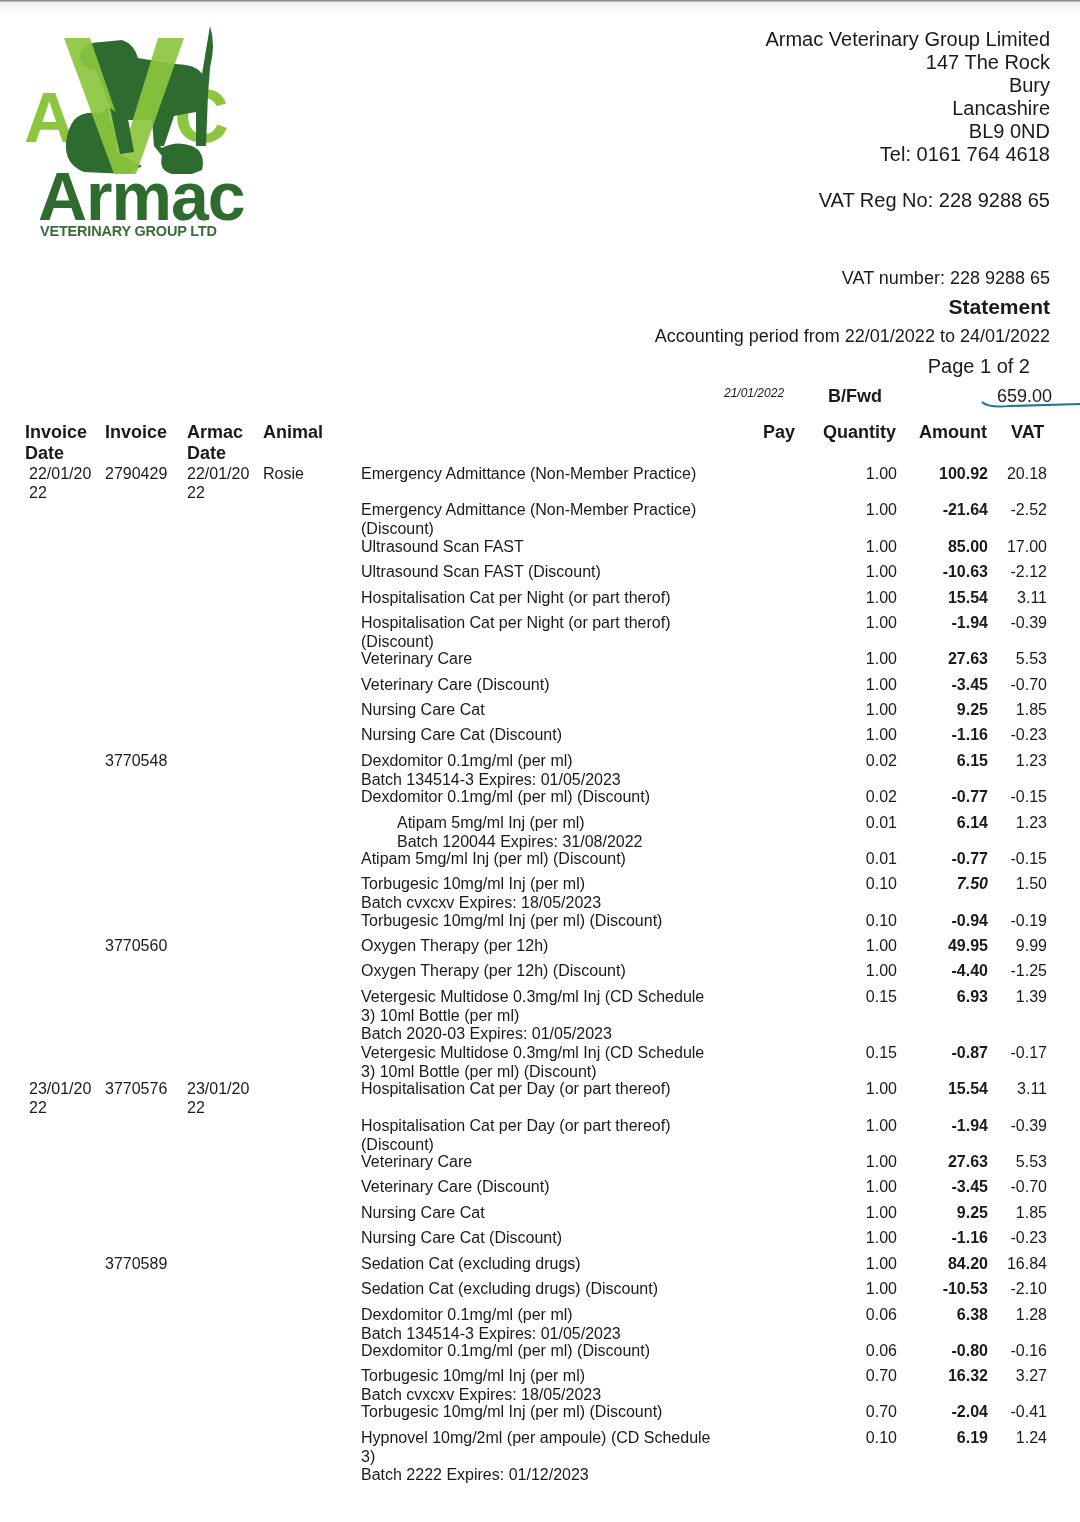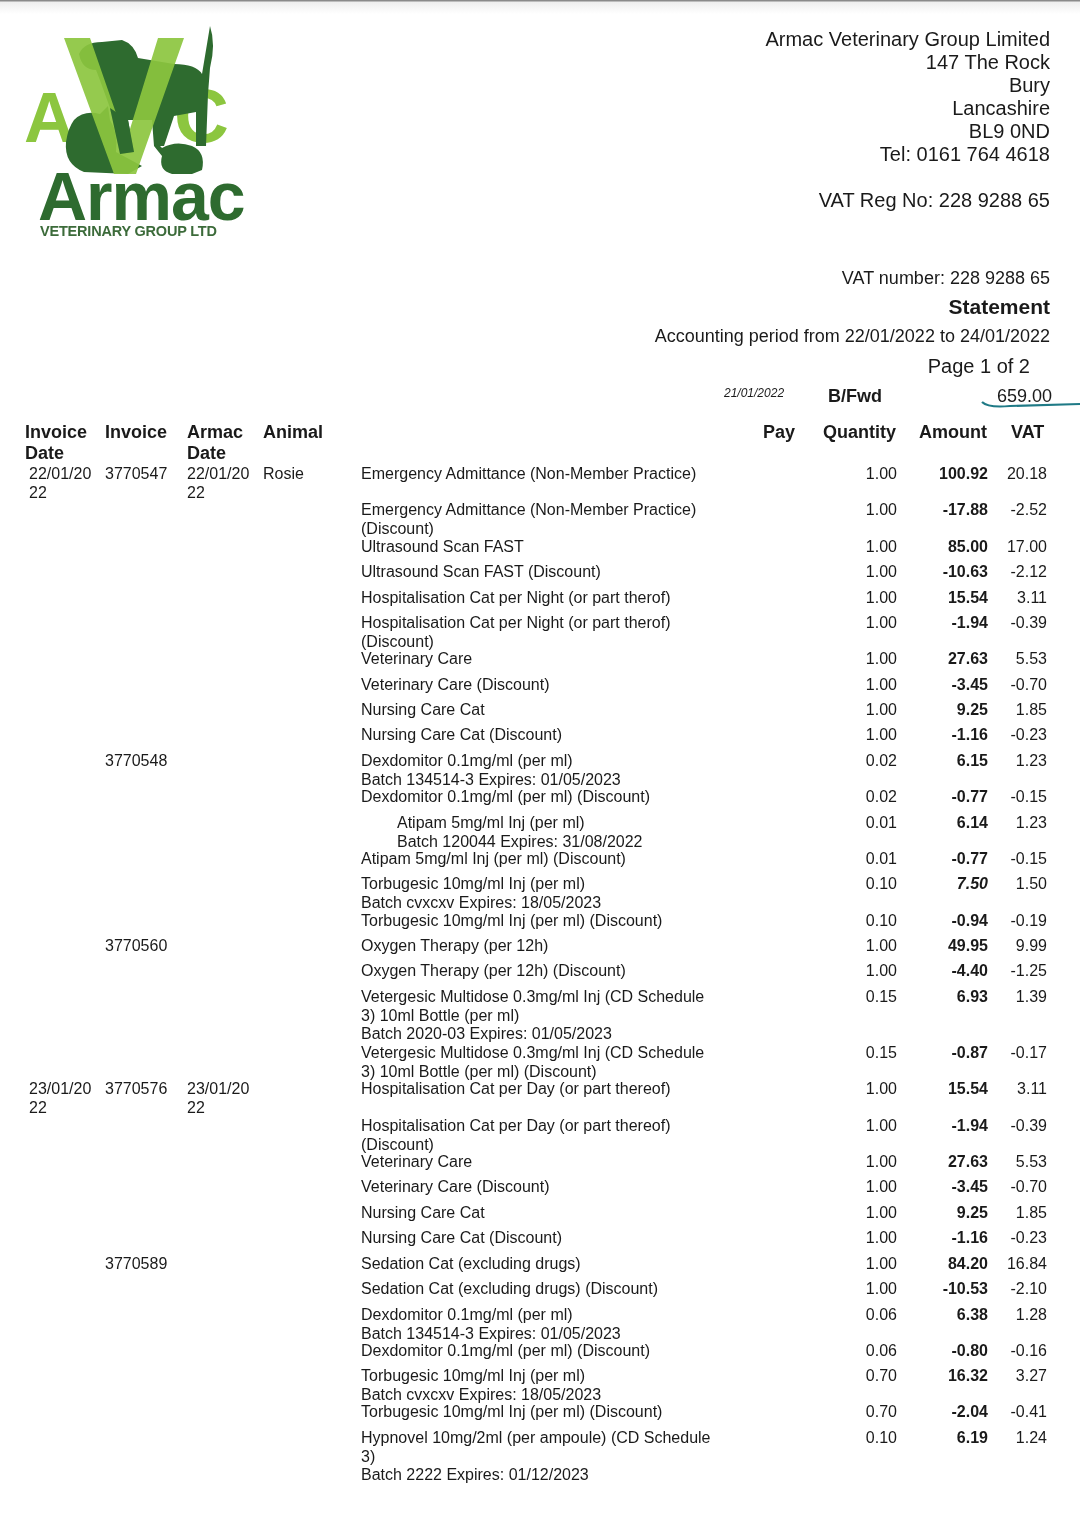--- a/index.html
+++ b/index.html
@@ -87,21 +87,21 @@
 <div class="hdr" style="left:823px; top:422px;">Quantity</div>
 <div class="hdr" style="left:919px; top:422px;">Amount</div>
 <div class="hdr" style="left:1011px; top:422px;">VAT</div>
 
 <div id="rows">
     <div class="cell " style="left: 29px; top: 465px;">
       <div>22/01/20</div>
       <div>22</div>
     </div>
     <div class="cell " style="left: 105px; top: 465px;">
-      <div>3770547</div>
+      <div>2790429</div>
     </div>
     <div class="cell " style="left: 187px; top: 465px;">
       <div>22/01/20</div>
       <div>22</div>
     </div>
     <div class="cell " style="left: 263px; top: 465px;">
       <div>Rosie</div>
     </div>
     <div class="cell " style="left: 361px; top: 465px;">
       <div>Emergency Admittance (Non-Member Practice)</div>
@@ -116,21 +116,21 @@
       <div>20.18</div>
     </div>
     <div class="cell " style="left: 361px; top: 501px;">
       <div>Emergency Admittance (Non-Member Practice)</div>
       <div>(Discount)</div>
     </div>
     <div class="cell num" style="left: 830px; top: 501px; width: 67px;">
       <div>1.00</div>
     </div>
     <div class="cell num bold" style="left: 900px; top: 501px; width: 88px;">
-      <div>-17.88</div>
+      <div>-21.64</div>
     </div>
     <div class="cell num" style="left: 990px; top: 501px; width: 57px;">
       <div>-2.52</div>
     </div>
     <div class="cell " style="left: 361px; top: 538px;">
       <div>Ultrasound Scan FAST</div>
     </div>
     <div class="cell num" style="left: 830px; top: 538px; width: 67px;">
       <div>1.00</div>
     </div>

